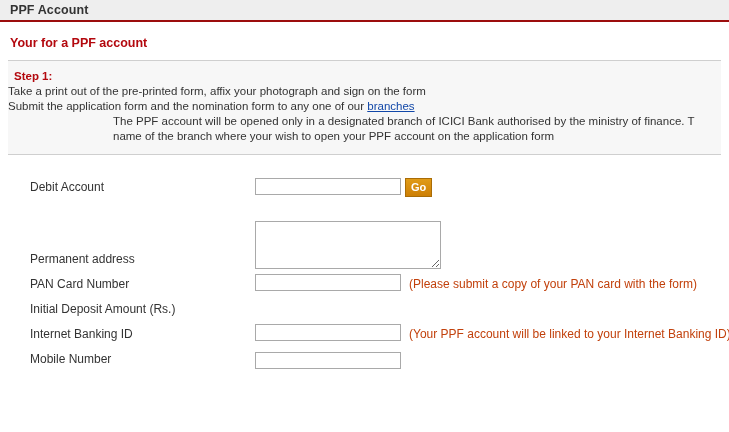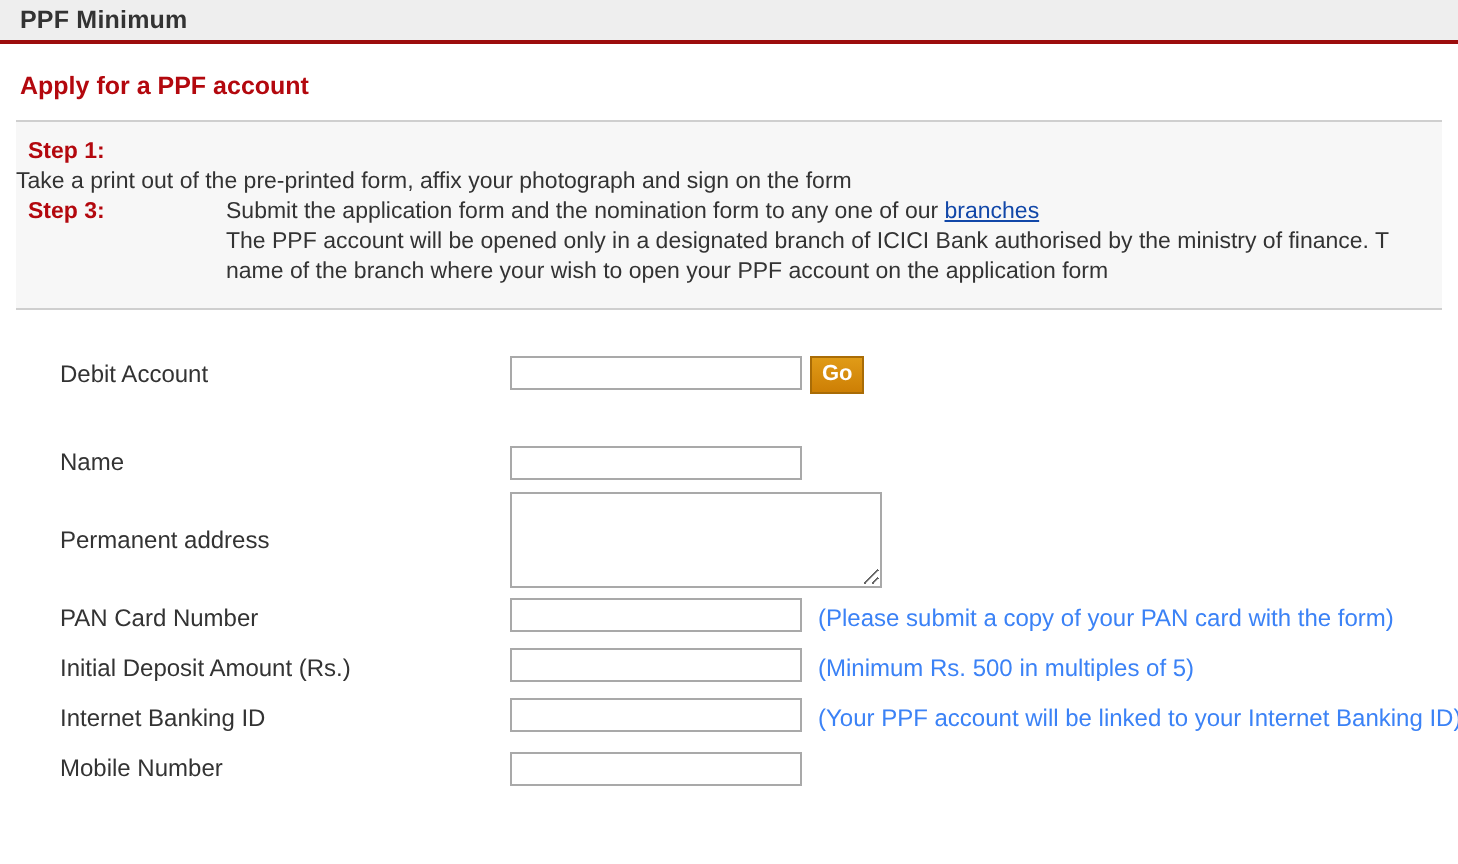--- a/index.html
+++ b/index.html
@@ -87,21 +87,21 @@
     white-space: nowrap;
     overflow: hidden;
   }
   
   .form {
     margin-top: 22px;
     padding-left: 0;
   }
   .field-row {
     display: flex;
-    align-items: center;
+    align-items: flex-end;
     margin-bottom: 5px;
   }
   .field-label {
     width: 255px;
     flex: 0 0 255px;
     padding-left: 30px;
     box-sizing: border-box;
     font-size: 12px;
     color: #333333;
     line-height: 20px;
@@ -142,55 +142,54 @@
     font-weight: bold;
     line-height: 17px;
     text-align: center;
     padding: 0 5px;
     box-sizing: border-box;
     cursor: pointer;
   }
   .hint {
     margin-left: 8px;
     font-size: 12px;
-    color: #3b82f6;
+    color: #c2410c;
     line-height: 20px;
     white-space: nowrap;
   }
   .debit-row {
     margin-bottom: 24px;
   }
   .inline-wrap {
     display: flex;
     align-items: flex-start;
   }
 </style>
 </head>
 <body>
 
 <div class="page">
 
   <div class="title-bar">
-    <span class="title-text">PPF Minimum</span>
+    <span class="title-text">PPF Account</span>
   </div>
 
-  <div class="section-heading">Apply for a PPF account</div>
+  <div class="section-heading">Your for a PPF account</div>
 
   <div class="steps-panel">
 
     <div class="step-row">
       <span class="step-label">Step 1:</span>
     </div>
 
     <div class="step-row">
       <span class="step-text"><span>Take a print out of the pre-printed form, affix your photograph and sign on the form</span></span>
     </div>
 
     <div class="step-row">
-      <span class="step-label">Step 3:</span>
       <span class="step-text"><span>Submit the application form and the nomination form to any one of our </span><a href="#">branches</a></span>
     </div>
 
     <div class="note-row">
       <span class="spacer"></span>
       <span class="note-text">The PPF account will be opened only in a designated branch of ICICI Bank authorised by the ministry of finance. T</span>
     </div>
 
     <div class="note-row">
       <span class="spacer"></span>
@@ -202,44 +201,36 @@
   <div class="form">
 
     <div class="field-row debit-row">
       <span class="field-label">Debit Account</span>
       <div class="inline-wrap">
         <input class="text-input" type="text" placeholder="" style="">
         <button class="go-button" type="button">Go</button>
       </div>
     </div>
 
-    <div class="field-row">
-      <span class="field-label">Name</span>
-      <input class="text-input" type="text" placeholder="" style="">
-    </div>
 
     <div class="field-row">
       <span class="field-label">Permanent address</span>
       <textarea class="text-area" placeholder="" style=""></textarea>
     </div>
 
     <div class="field-row">
       <span class="field-label">PAN Card Number</span>
       <div class="inline-wrap">
         <input class="text-input" type="text" placeholder="" style="">
         <span class="hint">(Please submit a copy of your PAN card with the form)</span>
       </div>
     </div>
 
     <div class="field-row">
       <span class="field-label">Initial Deposit Amount (Rs.)</span>
-      <div class="inline-wrap">
-        <input class="text-input" type="text" placeholder="" style="">
-        <span class="hint">(Minimum Rs. 500 in multiples of 5)</span>
-      </div>
     </div>
 
     <div class="field-row">
       <span class="field-label">Internet Banking ID</span>
       <div class="inline-wrap">
         <input class="text-input" type="text" placeholder="" style="">
         <span class="hint">(Your PPF account will be linked to your Internet Banking ID)</span>
       </div>
     </div>
 

